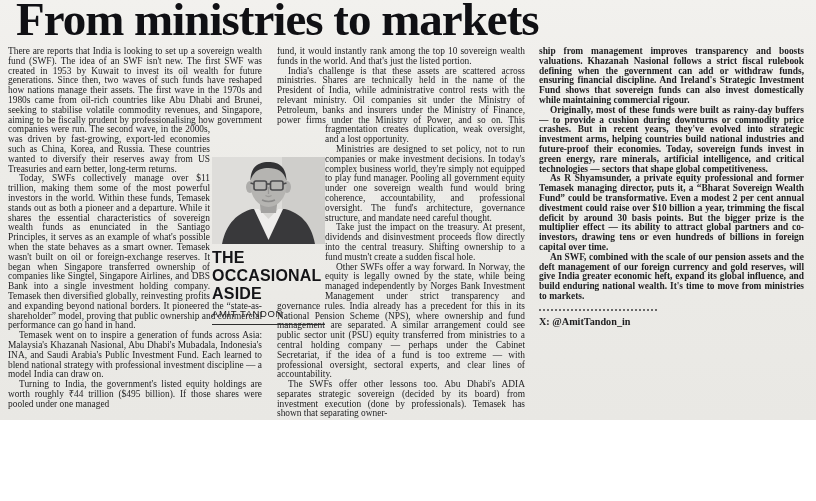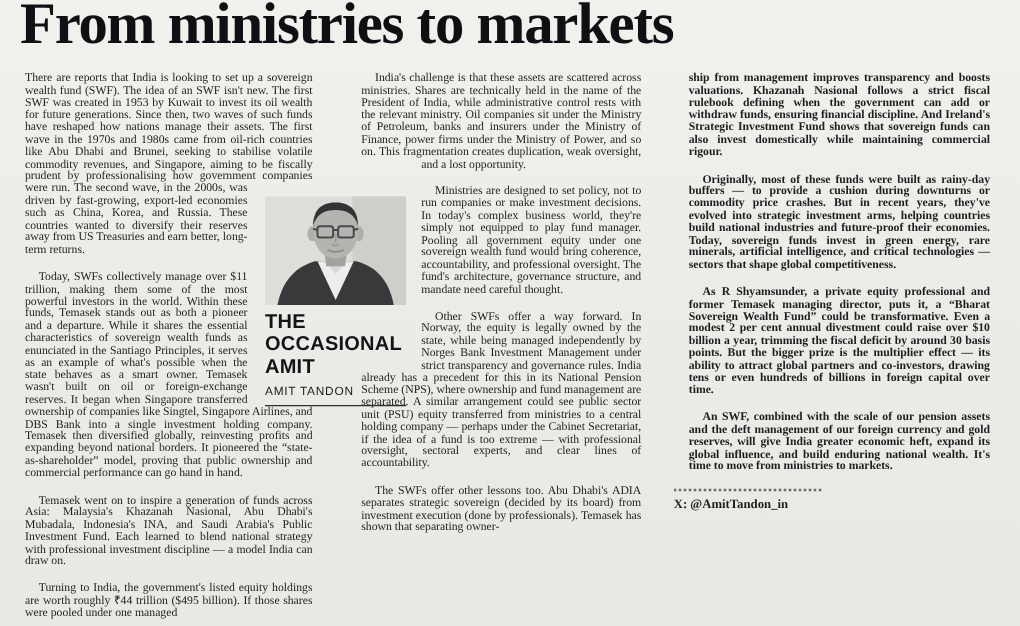--- a/index.html
+++ b/index.html
@@ -1,35 +1,35 @@
 <!DOCTYPE html>
 <html lang="en"><head>
 <meta charset="utf-8">
 <style>
   html,body{margin:0;padding:0;}
   .page{
-    position:relative;width:816px;height:501px;overflow:hidden;
+    position:relative;width:816px;height:420px;overflow:hidden;
     background:linear-gradient(180deg,#f2f1ee 0%,#edece8 40%,#e9e8e4 100%);
     font-family:"Liberation Serif", serif;color:#1d1d1f;
   }
   .headline{
     position:absolute;left:16px;top:-6px;margin:0;
     font-family:"Liberation Serif", serif;font-weight:700;
     font-size:47px;letter-spacing:-1px;color:#101014;line-height:1.1;
     white-space:nowrap;
   }
   .col{
     position:absolute;top:47px;overflow:hidden;
     font-size:9.4px;line-height:9.8px;text-align:justify;
     -webkit-hyphens:auto;hyphens:auto;
   }
   .col1{left:8px;width:254px;height:450px;}
   .col2{left:277px;width:248px;height:450px;}
   .col3{left:539px;width:265px;height:452px;font-weight:bold;}
-  .para{margin:12px;text-indent:11px;}
+  .para{margin:0;text-indent:11px;}
   .para.noindent{text-indent:0;}
   .cut{display:block;}
   .cut-r{float:right;width:52px;height:172px;}
   .cut-l{float:left;width:48px;height:168px;}
   .aside-box{position:absolute;left:212px;top:157px;width:113px;}
   .photo{width:113px;height:87px;display:block;line-height:0;}
   .aside-title{
     margin-top:5px;font-family:"Liberation Sans", sans-serif;
     font-weight:700;font-size:16px;line-height:1.12;color:#141417;
     letter-spacing:0.2px;
@@ -50,22 +50,24 @@
   <h1 class="headline">From ministries to markets</h1>
 
   <div class="col col1">
     <p class="para noindent"><span>There are reports that India is looking to set up a sovereign wealth fund (SWF). The idea of an SWF isn't new. The first SWF was created in 1953 by Kuwait to invest its oil wealth for future generations. Since then, two waves of such funds have reshaped how nations manage their assets. The first wave in the 1970s and 1980s came from oil-rich countries like Abu Dhabi and Brunei, seeking to stabilise volatile commodity revenues, and Singapore, aiming to be fiscally prudent by professionalising how government companies were run. The second wave, in the </span><span class="cut cut-r"></span><span>2000s, was driven by fast-growing, export-led economies such as China, Korea, and Russia. These countries wanted to diversify their reserves away from US Treasuries and earn better, long-term returns.</span></p>
     <p class="para">Today, SWFs collectively manage over $11 trillion, making them some of the most powerful investors in the world. Within these funds, Temasek stands out as both a pioneer and a departure. While it shares the essential characteristics of sovereign wealth funds as enunciated in the Santiago Principles, it serves as an example of what's possible when the state behaves as a smart owner. Temasek wasn't built on oil or foreign-exchange reserves. It began when Singapore transferred ownership of companies like Singtel, Singapore Airlines, and DBS Bank into a single investment holding company. Temasek then diversified globally, reinvesting profits and expanding beyond national borders. It pioneered the “state-as-shareholder” model, proving that public ownership and commercial performance can go hand in hand.</p>
     <p class="para">Temasek went on to inspire a generation of funds across Asia: Malaysia's Khazanah Nasional, Abu Dhabi's Mubadala, Indonesia's INA, and Saudi Arabia's Public Investment Fund. Each learned to blend national strategy with professional investment discipline — a model India can draw on.</p>
     <p class="para">Turning to India, the government's listed equity holdings are worth roughly ₹44 trillion ($495 billion). If those shares were pooled under one managed</p>
   </div>
 
   <div class="col col2">
+    <p class="para noindent">fund, it would instantly rank among the top 10 sovereign wealth funds in the world. And that's just the listed portion.</p>
     <p class="para"><span>India's challenge is that these assets are scattered across ministries. Shares are technically held in the name of the President of India, while administrative control rests with the relevant ministry. Oil companies sit under the Ministry of Petroleum, banks and insurers under the Ministry of Finance, power firms under the Ministry of Power, and so on. This fragmentation creates duplication, weak oversight, </span><span class="cut cut-l"></span><span>and a lost opportunity.</span></p>
     <p class="para">Ministries are designed to set policy, not to run companies or make investment decisions. In today's complex business world, they're simply not equipped to play fund manager. Pooling all government equity under one sovereign wealth fund would bring coherence, accountability, and professional oversight. The fund's architecture, governance structure, and mandate need careful thought.</p>
+    <p class="para">Take just the impact on the treasury. At present, dividends and disinvestment proceeds flow directly into the central treasury. Shifting ownership to a fund mustn't create a sudden fiscal hole.</p>
     <p class="para">Other SWFs offer a way forward. In Norway, the equity is legally owned by the state, while being managed independently by Norges Bank Investment Management under strict transparency and governance rules. India already has a precedent for this in its National Pension Scheme (NPS), where ownership and fund management are separated. A similar arrangement could see public sector unit (PSU) equity transferred from ministries to a central holding company — perhaps under the Cabinet Secretariat, if the idea of a fund is too extreme — with professional oversight, sectoral experts, and clear lines of accountability.</p>
     <p class="para">The SWFs offer other lessons too. Abu Dhabi's ADIA separates strategic sovereign (decided by its board) from investment execution (done by professionals). Temasek has shown that separating owner-</p>
   </div>
 
   <div class="col col3">
     <p class="para noindent">ship from management improves transparency and boosts valuations. Khazanah Nasional follows a strict fiscal rulebook defining when the government can add or withdraw funds, ensuring financial discipline. And Ireland's Strategic Investment Fund shows that sovereign funds can also invest domestically while maintaining commercial rigour.</p>
     <p class="para">Originally, most of these funds were built as rainy-day buffers — to provide a cushion during downturns or commodity price crashes. But in recent years, they've evolved into strategic investment arms, helping countries build national industries and future-proof their economies. Today, sovereign funds invest in green energy, rare minerals, artificial intelligence, and critical technologies — sectors that shape global competitiveness.</p>
     <p class="para">As R Shyamsunder, a private equity professional and former Temasek managing director, puts it, a “Bharat Sovereign Wealth Fund” could be transformative. Even a modest 2 per cent annual divestment could raise over $10 billion a year, trimming the fiscal deficit by around 30 basis points. But the bigger prize is the multiplier effect — its ability to attract global partners and co-investors, drawing tens or even hundreds of billions in foreign capital over time.</p>
     <p class="para">An SWF, combined with the scale of our pension assets and the deft management of our foreign currency and gold reserves, will give India greater economic heft, expand its global influence, and build enduring national wealth. It's time to move from ministries to markets.</p>
     <div class="dotted-rule"></div>
@@ -89,18 +91,18 @@
           <rect x="42" y="24" width="12.5" height="9" rx="2"></rect>
           <rect x="58.5" y="24" width="12.5" height="9" rx="2"></rect>
           <line x1="54.5" y1="27" x2="58.5" y2="27"></line>
           <line x1="42" y1="27" x2="38.5" y2="26"></line>
           <line x1="71" y1="27" x2="74.5" y2="26"></line>
         </g>
         <path d="M56.5 30 L56.5 37 M53.5 38.5 Q56.5 40.5 59.5 38.5" stroke="#9a9997" stroke-width="1.3" fill="none"></path>
         <path d="M50 43 Q56.5 46 63 43" stroke="#8a8988" stroke-width="1.4" fill="none"></path>
       </svg>
     </span>
-    <div class="aside-title">THE OCCASIONAL AMIT</div>
+    <div class="aside-title">THE OCCASIONAL ASIDE</div>
     <div class="aside-author">AMIT TANDON</div>
     <div class="aside-rule"></div>
   </div>
 
 </div>
 
 </body></html>

